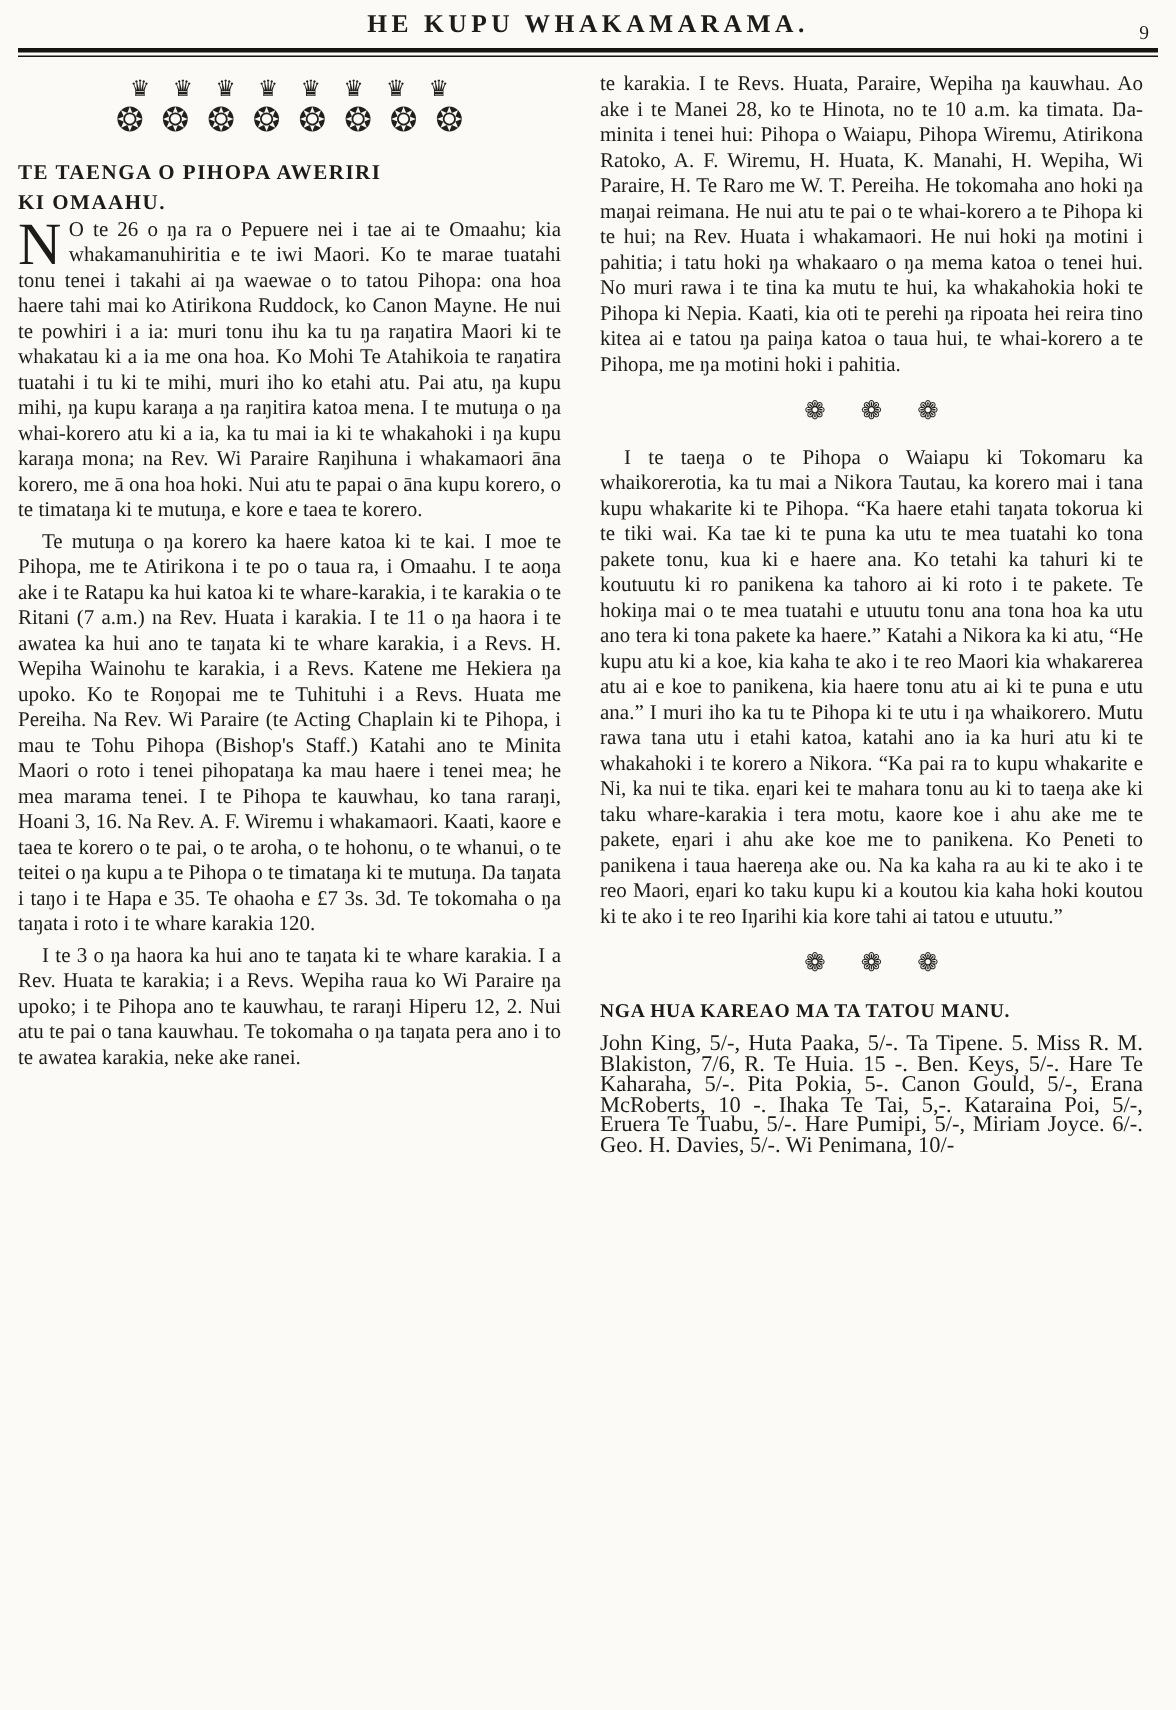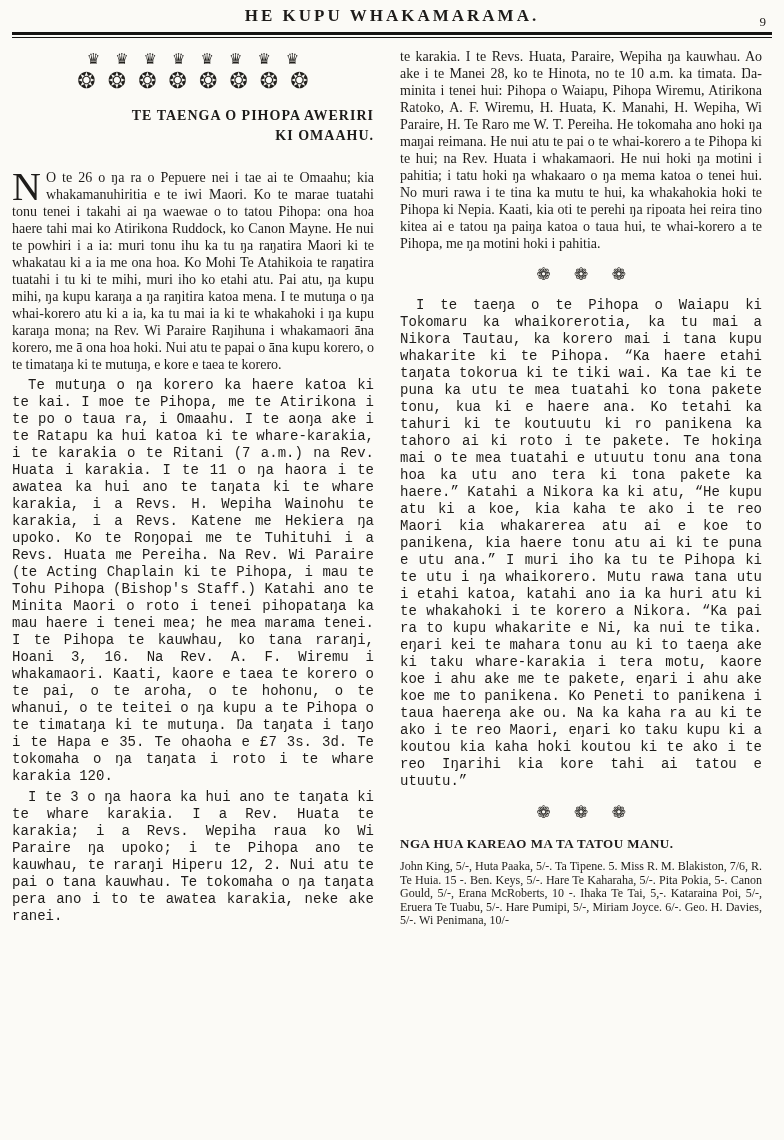--- a/index.html
+++ b/index.html
@@ -55,31 +55,31 @@
   }
   .orn-row2 {
     font-family: "DejaVu Sans", sans-serif;
     font-size: 22px;
     letter-spacing: 12px;
     text-indent: 12px;
     line-height: 26px;
   }
 
   .article-title {
-    margin: 12px 0 24px 0;
-    text-align: right;
+    margin: 12px 0 0 0;
+    text-align: left;
     font-size: 14px;
     font-weight: bold;
     letter-spacing: 1px;
     line-height: 1.4;
     white-space: pre-line;
   }
 
   .para { margin: 0 0 4px 0; }
-  .para.indent { text-indent: 16px; font-family: Liberation Mono, monospace; }
+  .para.indent { text-indent: 16px; }
   .dropcap {
     float: left;
     font-size: 40px;
     line-height: 31px;
     padding: 2px 5px 0 0;
   }
 
   .separator {
     text-align: center;
     font-family: "DejaVu Sans", sans-serif;
@@ -90,21 +90,21 @@
   }
 
   .list-title {
     margin: 10px 0 8px 0;
     font-size: 13px;
     font-weight: bold;
     letter-spacing: 0.5px;
   }
   .list-body {
     margin: 0;
-    font-size: 12px;
+    font-size: 15px;
     line-height: 13.6px;
     text-align: justify;
   }
 </style>
 </head>
 <body>
 
 <div class="page">
 
   <header class="masthead">

